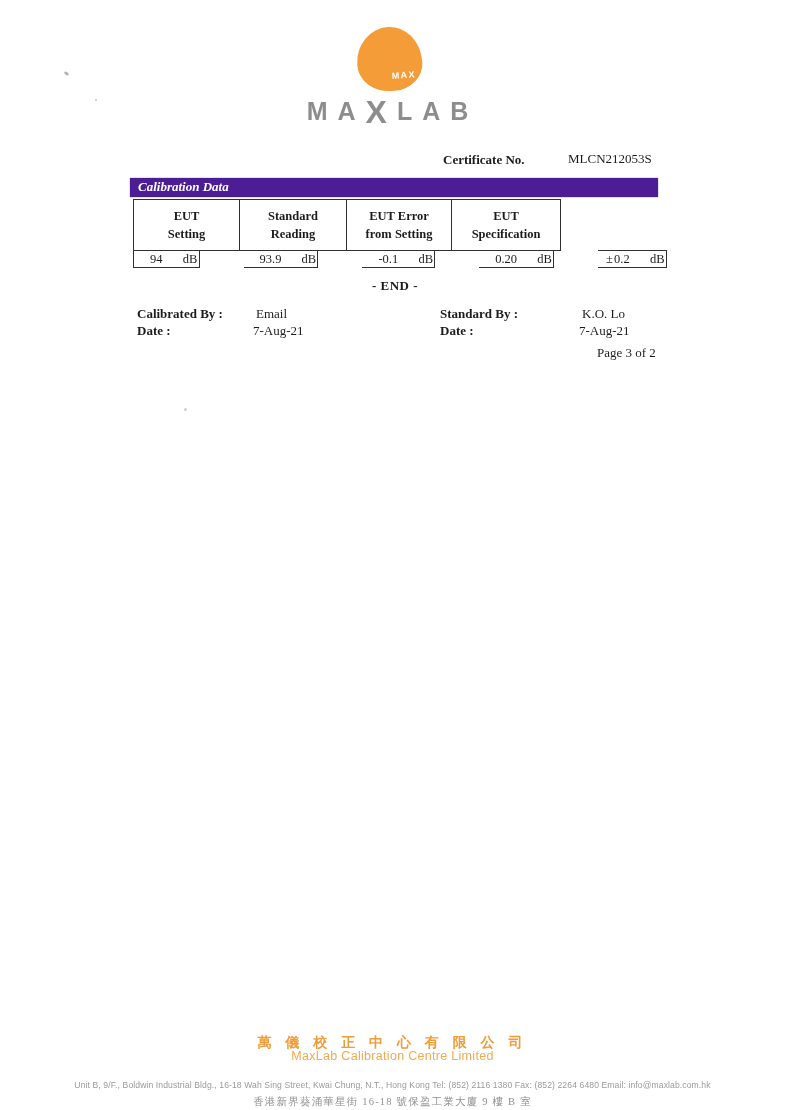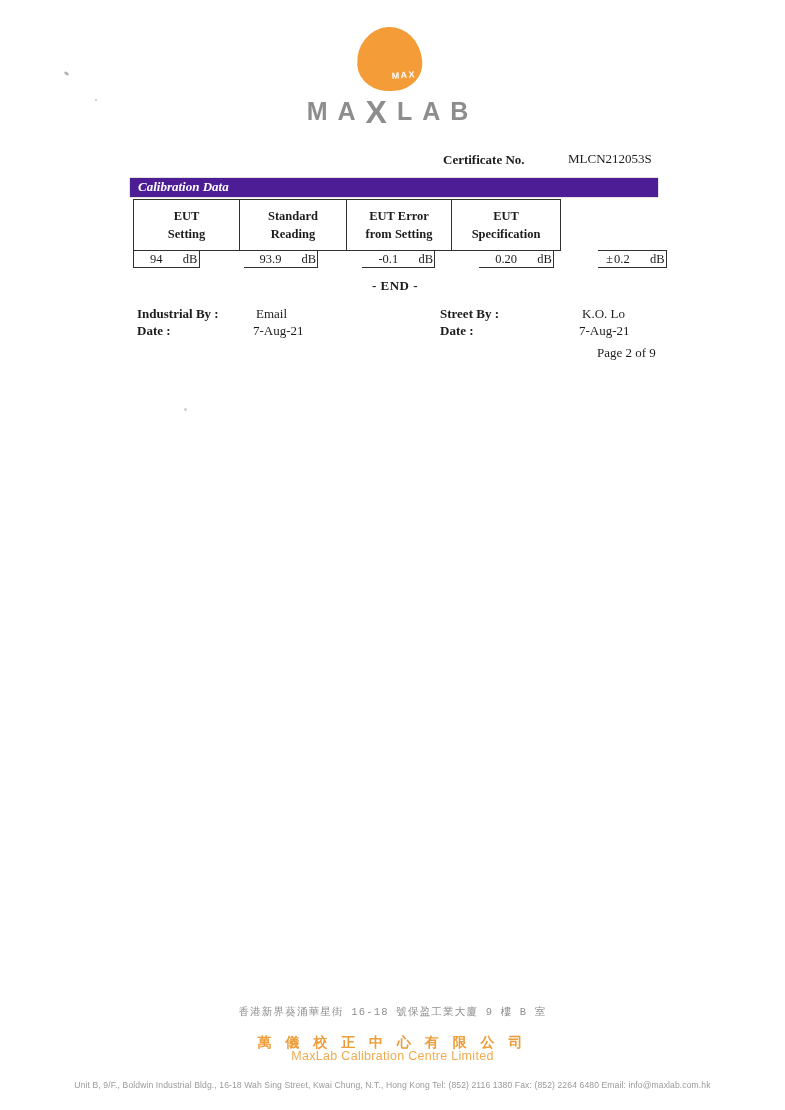--- a/index.html
+++ b/index.html
@@ -90,22 +90,22 @@
     top: 1034px; color: #ee9d3b;
     font-family: "Liberation Sans", sans-serif;
     font-size: 14px; font-weight: 600; letter-spacing: 5px;
   }
   .ft-en-name {
     top: 1049px; color: #f1aa4f;
     font-family: "Liberation Sans", sans-serif;
     font-size: 12.5px; letter-spacing: 0.3px;
   }
   .ft-cn-addr {
-    top: 1005px; color: #8f8f8f;
-    font-family: Liberation Mono, monospace;
+    top: 1095px; color: #8f8f8f;
+    font-family: Liberation Serif, serif;
     font-size: 10.5px; letter-spacing: 1.2px;
   }
   .ft-en-addr {
     top: 1080px; color: #9a9a9a;
     font-family: "Liberation Sans", sans-serif;
     font-size: 8.6px; letter-spacing: 0.1px;
   }
 
   
   .speck { background: #b3b3b3; border-radius: 50%; }
@@ -164,26 +164,26 @@
   </div>
   <div class="cell c4 dcell">
     <span class="pfx">±</span>
     <span class="val">0.2</span>
     <span class="unit">dB</span>
   </div>
 </div>
 
 <div class="abs end-marker">- END -</div>
 
-<div class="abs lb cal-by-l">Industrial By :</div>
+<div class="abs lb cal-by-l">Calibrated By :</div>
 <div class="abs vl cal-by-v">Email</div>
-<div class="abs lb chk-by-l">Street By :</div>
+<div class="abs lb chk-by-l">Standard By :</div>
 <div class="abs vl chk-by-v">K.O. Lo</div>
 <div class="abs lb cal-dt-l">Date :</div>
 <div class="abs vl cal-dt-v">7-Aug-21</div>
 <div class="abs lb chk-dt-l">Date :</div>
 <div class="abs vl chk-dt-v">7-Aug-21</div>
-<div class="abs page-no">Page 2 of 9</div>
+<div class="abs page-no">Page 3 of 2</div>
 
 <div class="abs ft ft-cn-name">萬 儀 校 正 中 心 有 限 公 司</div>
 <div class="abs ft ft-en-name">MaxLab Calibration Centre Limited</div>
 <div class="abs ft ft-cn-addr">香港新界葵涌華星街 16-18 號保盈工業大廈 9 樓 B 室</div>
 <div class="abs ft ft-en-addr">Unit B, 9/F., Boldwin Industrial Bldg., 16-18 Wah Sing Street, Kwai Chung, N.T., Hong Kong   Tel: (852) 2116 1380  Fax: (852) 2264 6480  Email: info@maxlab.com.hk</div>
 
 </body></html>

